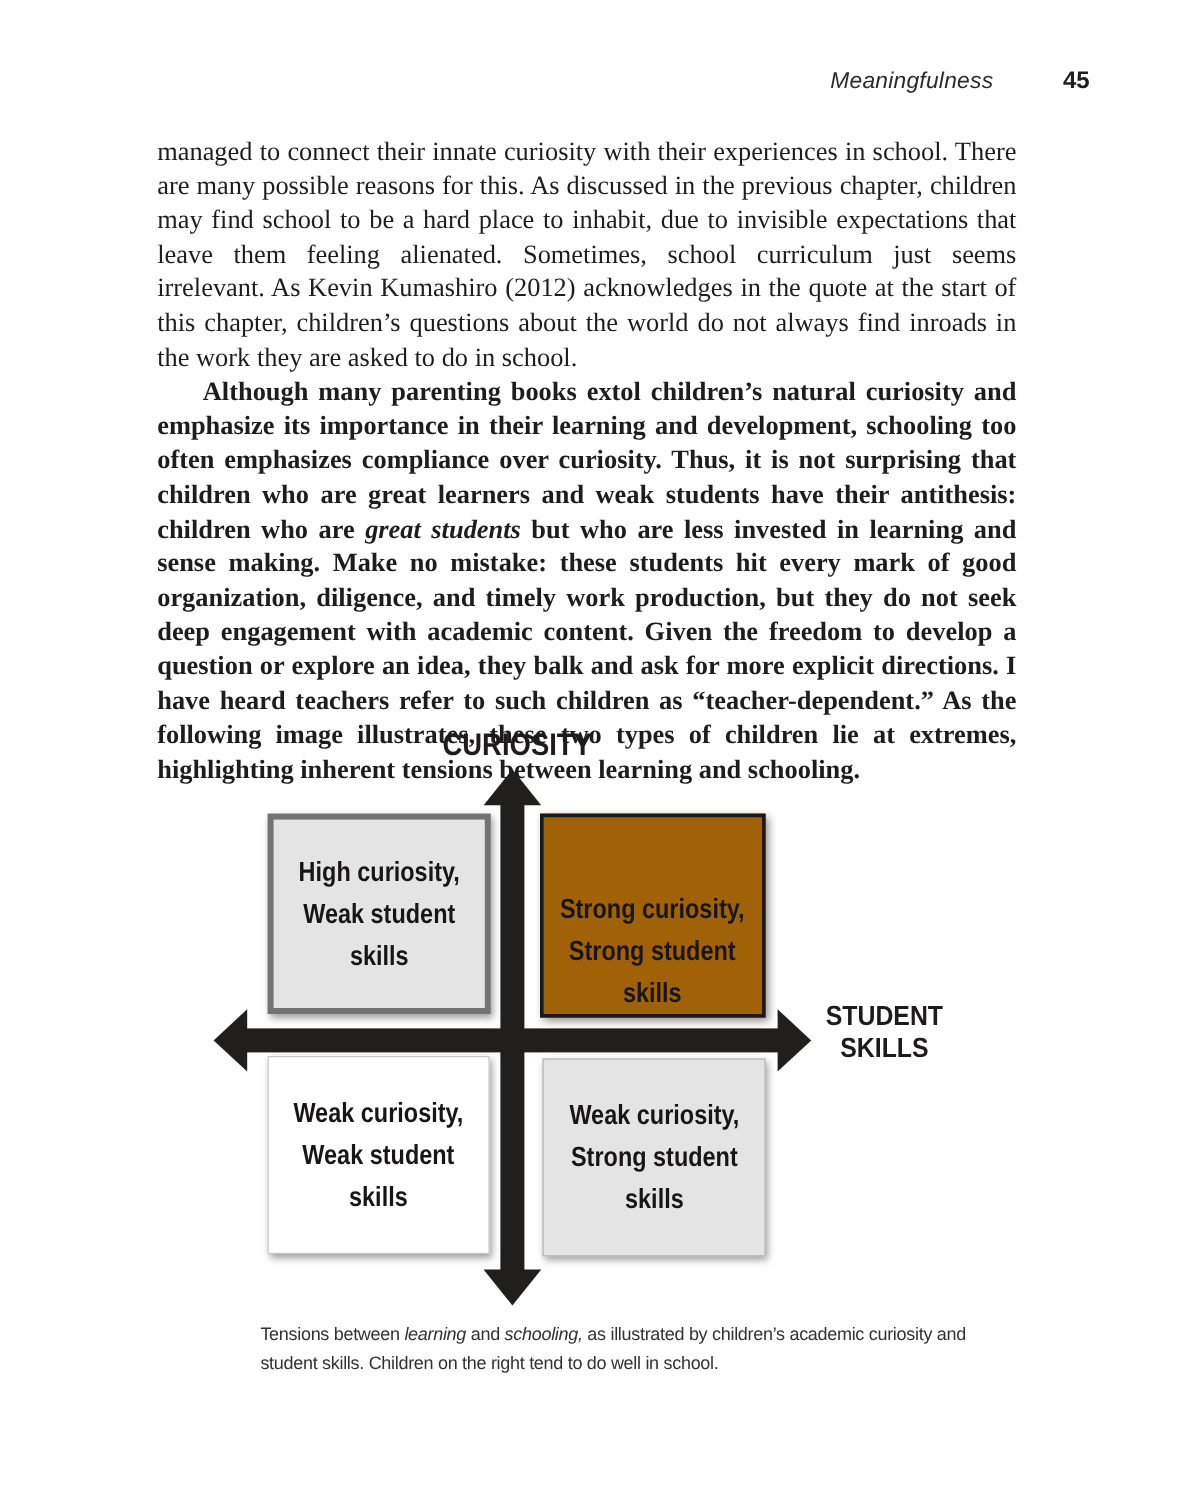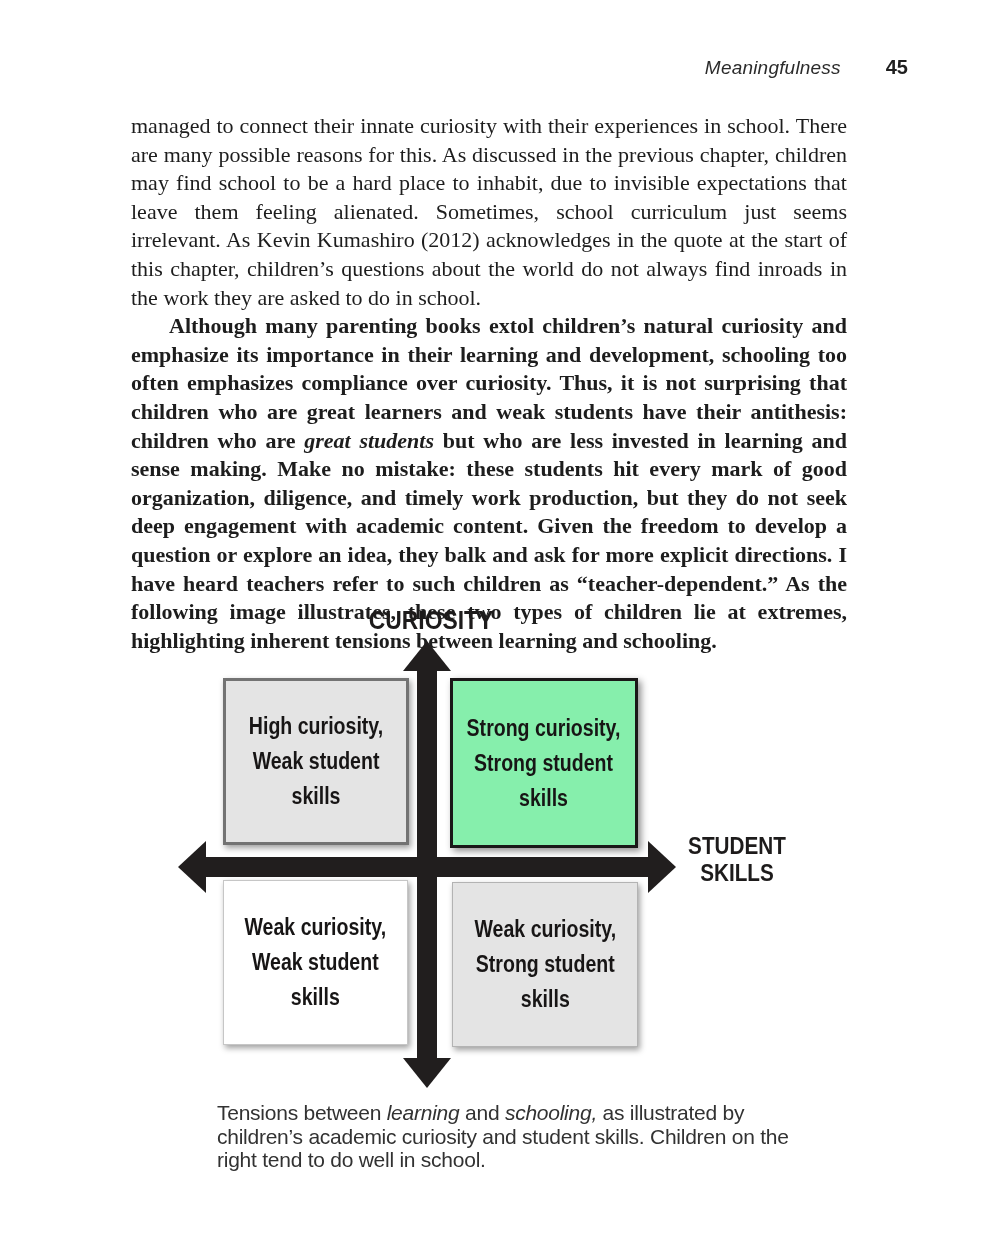--- a/index.html
+++ b/index.html
@@ -14,33 +14,34 @@
     color: #1c1c1c;
   }
 
   
   .running-header {
     position: absolute;
     top: 56px;
     right: 92px;
     display: flex;
     align-items: baseline;
-    gap: 45px;
+    gap: 22px;
     font-family: "Liberation Sans", sans-serif;
   }
   .running-title {
     font-style: italic;
     font-size: 19px;
     color: #2b2b2b;
     letter-spacing: 0.2px;
   }
   .page-number {
     font-weight: bold;
     font-size: 20px;
     color: #1f1f1f;
+    margin-left: 36px;
   }
 
   
   .body-text {
     position: absolute;
     left: 131px;
     top: 112px;
     width: 716px;
     font-size: 22px;
     line-height: 28.6px;
@@ -114,42 +115,43 @@
     font-weight: bold;
     font-size: 23px;
     line-height: 35px;
     color: #171515;
     box-shadow: 2px 3px 6px rgba(0,0,0,0.38);
   }
   .quadrant .q-lines { transform: scaleX(0.85); transform-origin: center; }
   .quadrant .q-lines span { display: block; white-space: nowrap; }
   .q-top-left {
     left: 223px; top: 678px; width: 186px; height: 167px;
-    background: #e4e4e4; border: 3px solid #737373;
+    background: #e4e4e4; border: 5px solid #737373;
   }
   .q-top-right {
     left: 450px; top: 678px; width: 188px; height: 170px;
-    background: #86efac; border: 3px solid #1a1818;
+    background: #a16207; border: 3px solid #1a1818;
     box-shadow: 3px 3px 7px rgba(0,0,0,0.45);
+    align-items: flex-end;
   }
   .q-bottom-left {
     left: 223px; top: 880px; width: 185px; height: 165px;
     background: #ffffff; border: 1px solid #c6c6c6;
   }
   .q-bottom-right {
     left: 452px; top: 882px; width: 186px; height: 165px;
     background: #e4e4e4; border: 1px solid #b3b3b3;
   }
 
   
   .figure-caption {
     position: absolute;
     left: 217px; top: 1101px; width: 608px;
     font-family: "Liberation Sans", sans-serif;
-    font-size: 21px;
+    font-size: 15px;
     line-height: 23.5px;
     letter-spacing: -0.25px;
     color: #323232;
   }
 </style>
 </head>
 <body>
 
 <div class="page">
 

